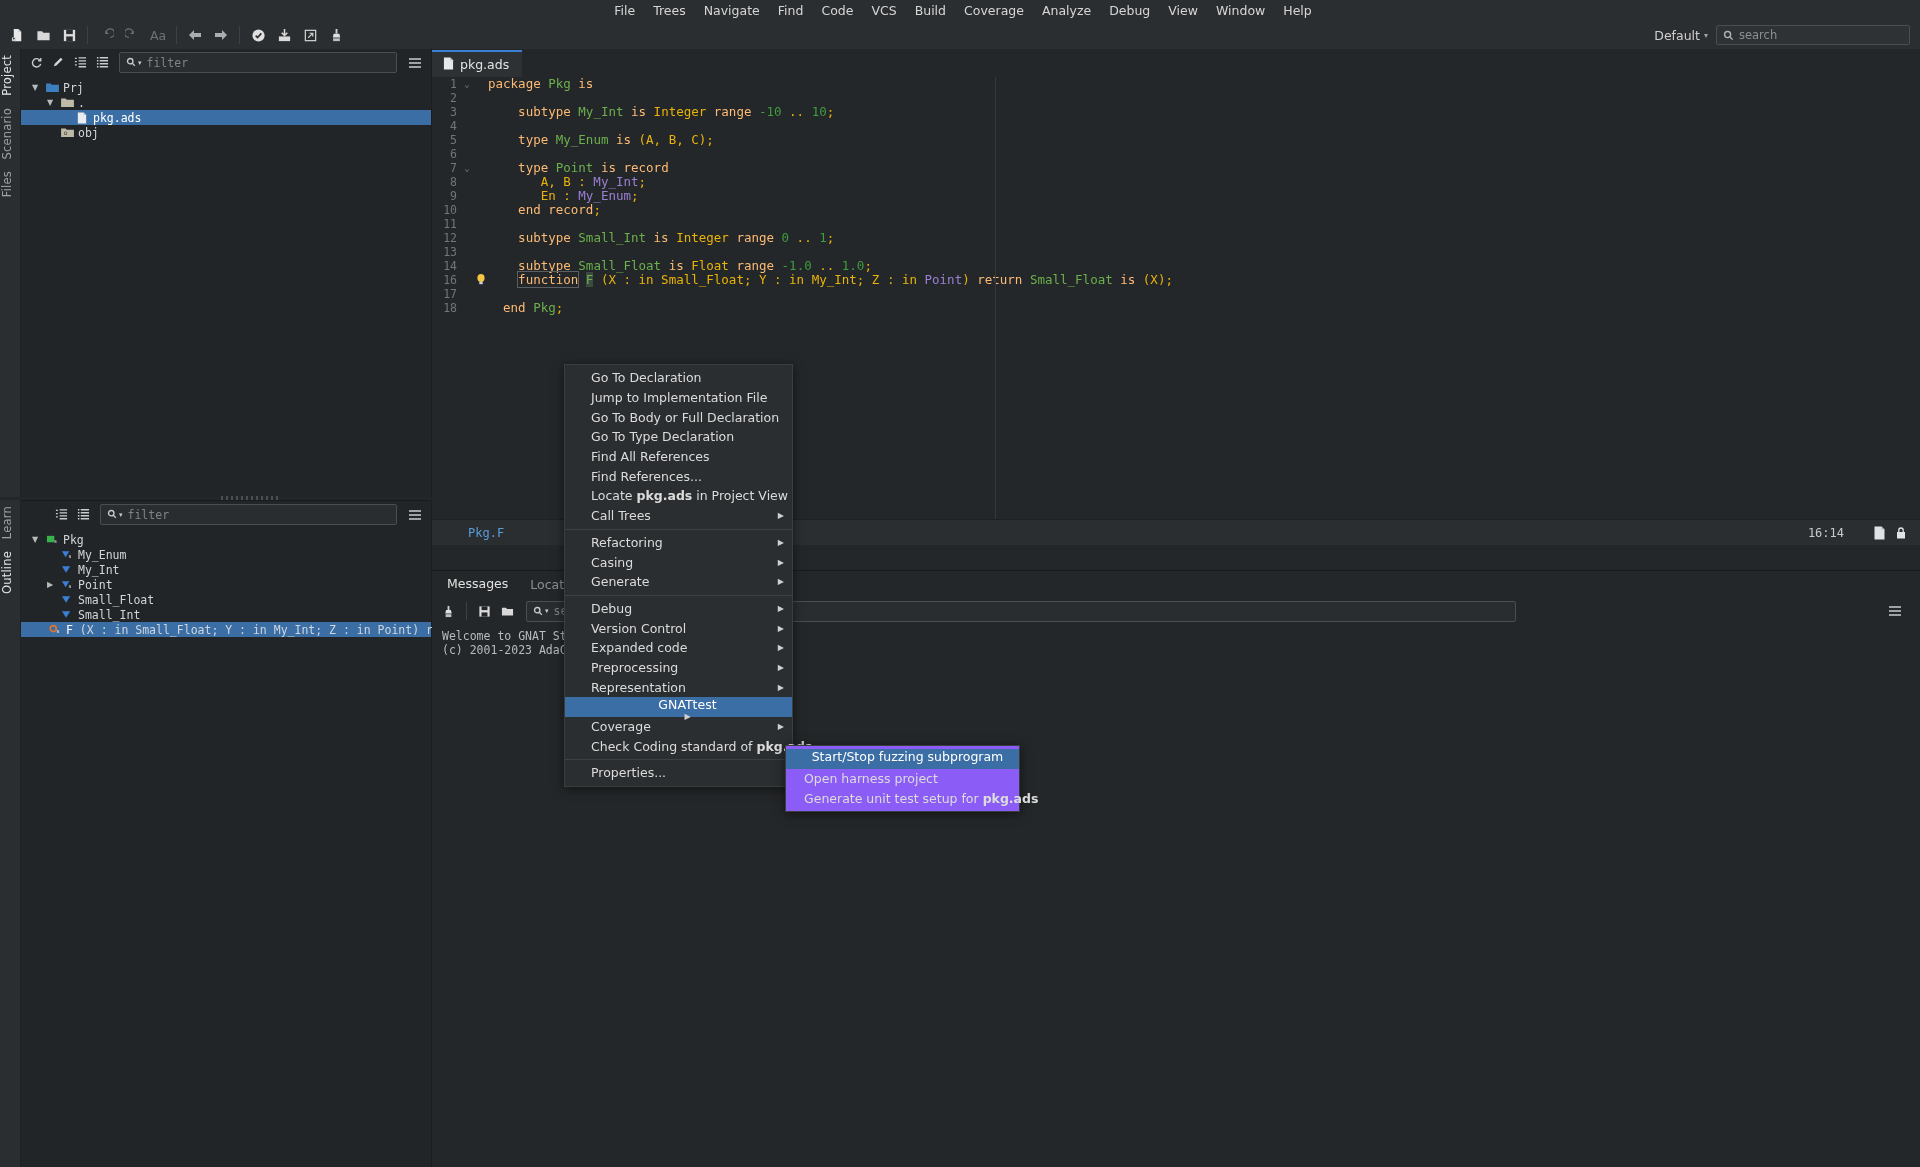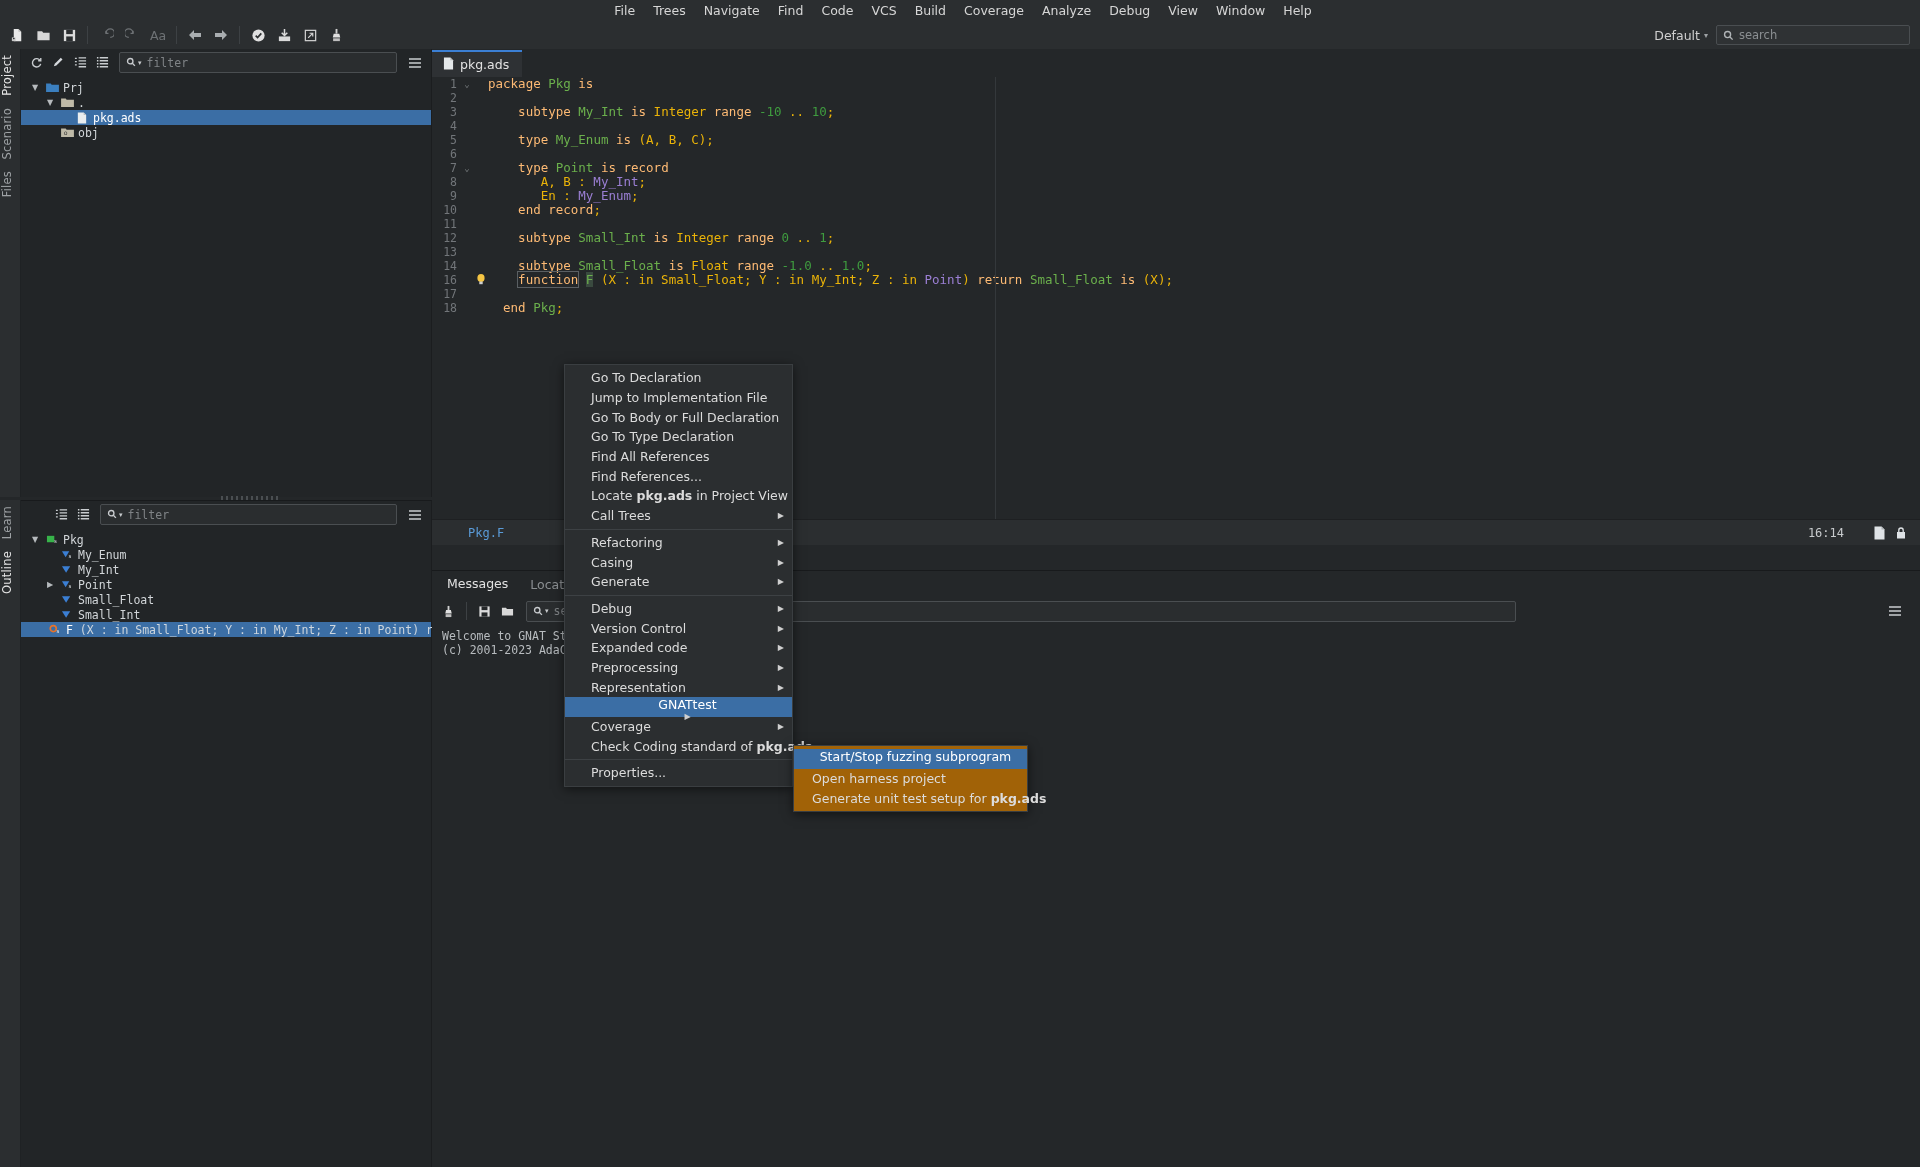--- a/index.html
+++ b/index.html
@@ -182,22 +182,22 @@
     height: 19.7px; display: flex; align-items: center; justify-content: space-between;
     padding: 0 8px 0 26px; font-size: 12.5px; color: #dcdcdc; white-space: nowrap;
   }
   .ctx-row.sel { background: #3b6ea5; color: #ffffff; flex-direction: column; }
   .ctx-row .caret { font-size: 8px; color: #cfcfcf; }
   .ctx-sep { height: 1px; background: #3d4144; margin: 3px 0; }
   .ctx-row b { font-weight: bold; }
 
   #ctx-sub {
     position: absolute; left: 785px; top: 745px; width: 235px;
-    background: #a16207; border: 1px solid #3a3e41; box-shadow: 0 2px 10px rgba(0,0,0,.55);
-    padding: 3px 0; z-index: 60; margin-left: 8px;
+    background: #8b5cf6; border: 1px solid #3a3e41; box-shadow: 0 2px 10px rgba(0,0,0,.55);
+    padding: 3px 0; z-index: 60;
   }
   #ctx-sub .ctx-row { padding-left: 18px; }
   .bulb { position:absolute; left:1px; top:0px; }
 </style>
 </head>
 <body>
 
 <div id="app">
 
   <div id="menubar">

